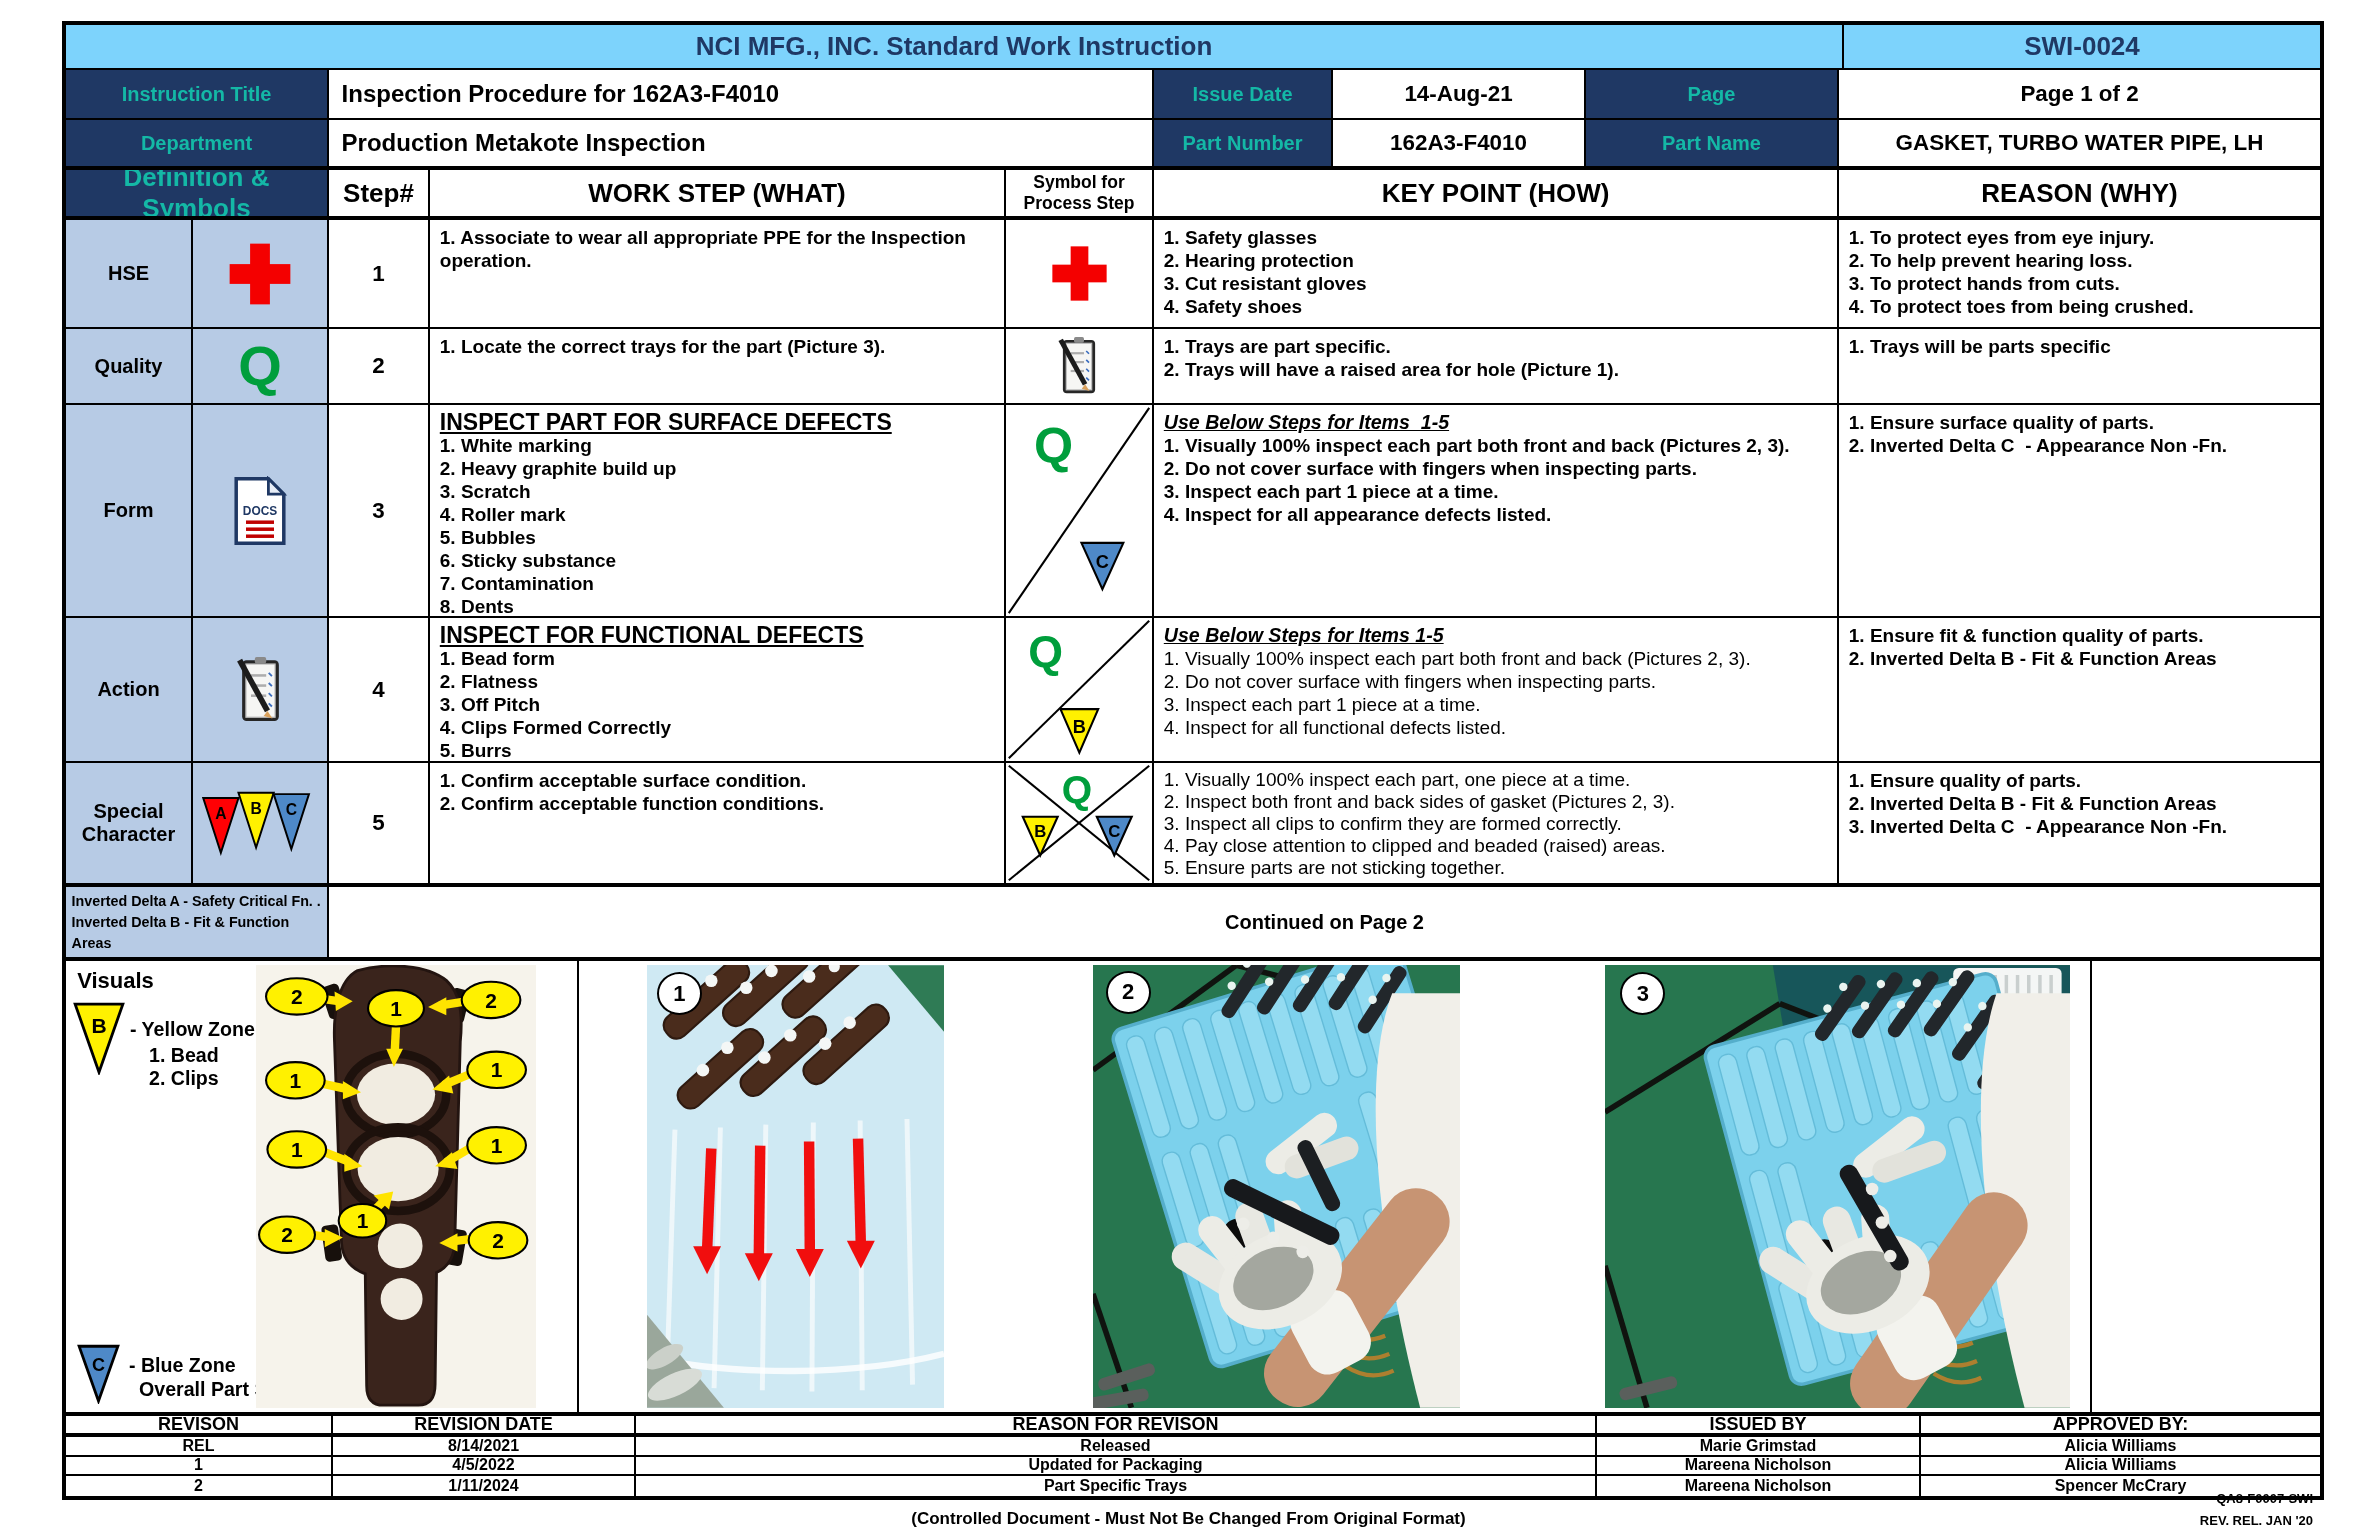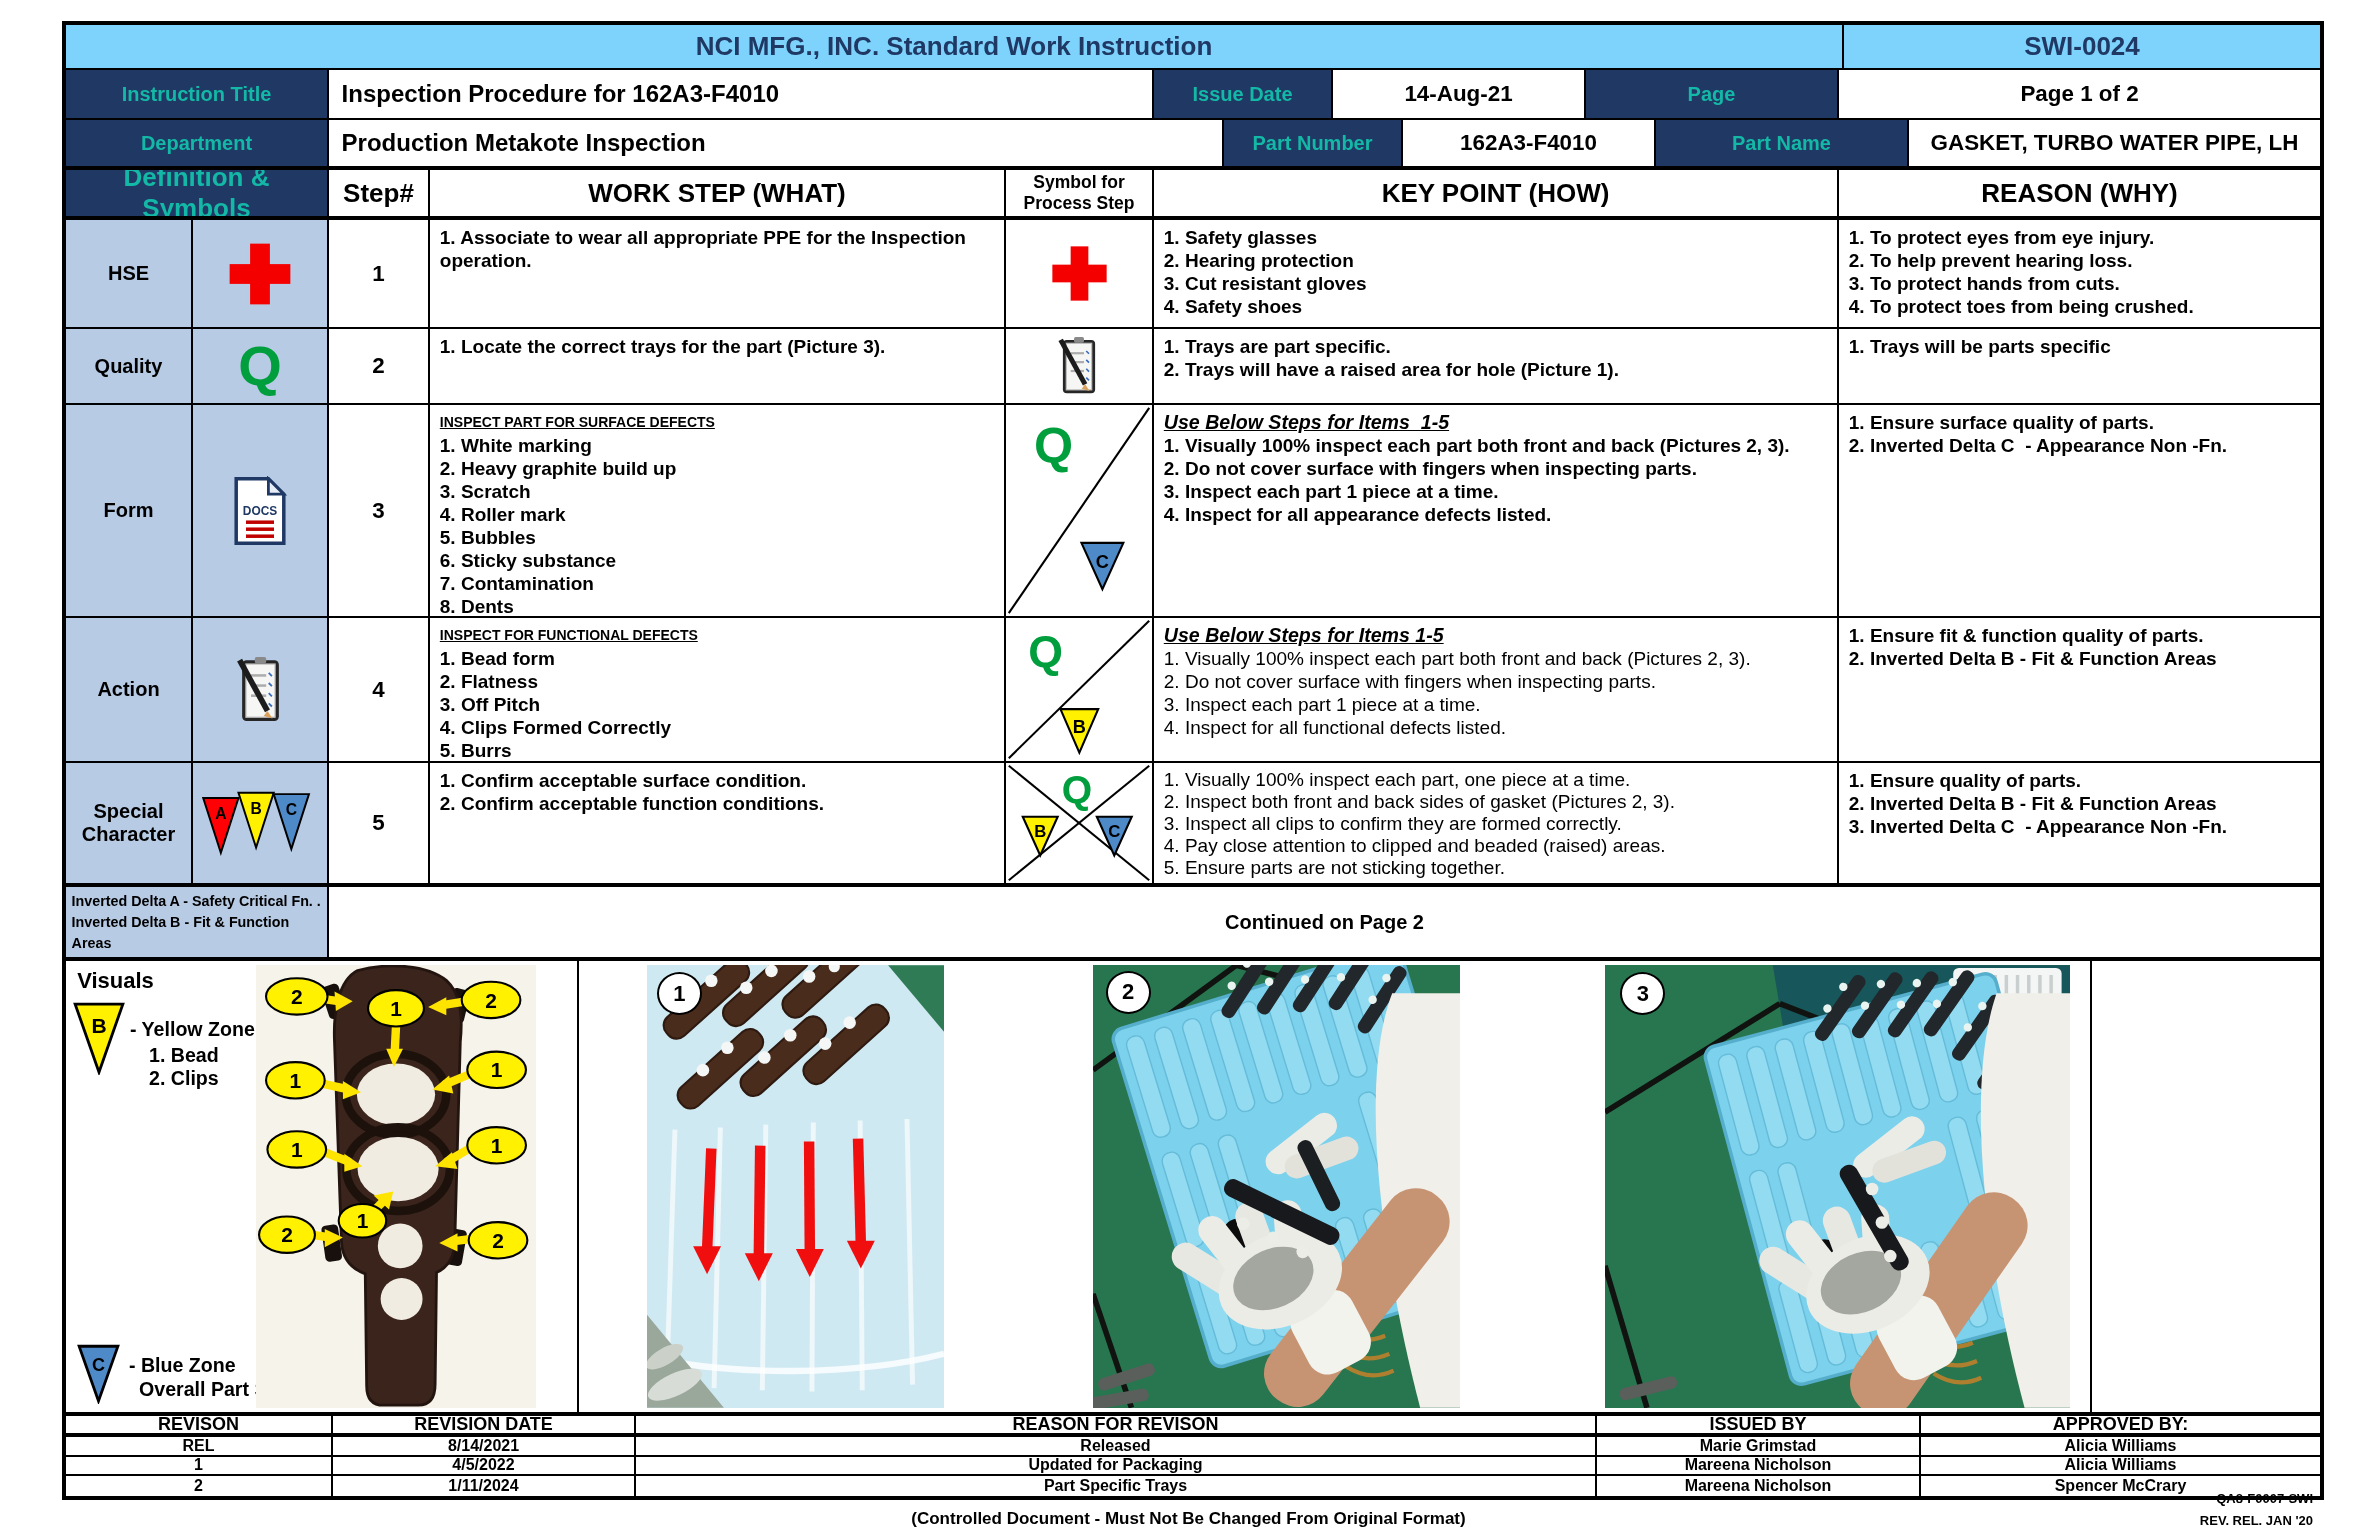--- a/index.html
+++ b/index.html
@@ -16,21 +16,21 @@
   .lblue{background:#B7CBE5;}
   .vc{display:flex;align-items:center;justify-content:center;text-align:center;}
   .title-txt{color:#1F3864;font-size:26px;}
   .lab{font-size:20px;}
   .val-l{display:flex;align-items:center;padding-left:12.6px;font-size:24px;}
   .val-c{display:flex;align-items:center;justify-content:center;font-size:22.4px;}
   .colhead{font-size:26px;}
   .stepno{font-size:22.4px;}
   .txt{padding:5.6px 8.4px 2.8px 9.8px;font-size:19px;line-height:23px;}
   .txt .line{white-space:pre-wrap;}
-  .wtitle{text-decoration:underline;font-size:14px;}
+  .wtitle{text-decoration:underline;font-size:23px;}
   .khead{font-style:italic;text-decoration:underline;font-size:19.6px;white-space:pre-wrap;}
   .norm .line{font-weight:400;}
   .catlab{font-size:20px;padding:0 5.6px;text-align:center;}
   .bigQ{font-size:56px;color:#009E3C;line-height:1;}
   .legend{padding:4.2px 5.6px;font-size:14.3px;line-height:21px;}
   .continued{font-size:20px;}
   .vis-left{position:relative;}
   .vis-title{position:absolute;left:11.2px;top:7px;font-size:22px;}
   .zone-line{position:absolute;font-size:19.6px;}
   .pdiag{position:absolute;left:190px;top:4.2px;width:280px;height:443px;background:#F6F3EB;}
@@ -63,21 +63,21 @@
     <div class="cell navy vc lab" style="width:263px">Instruction Title</div>
     <div class="cell val-l" style="width:825px">Inspection Procedure for 162A3-F4010</div>
     <div class="cell navy vc lab" style="width:179px">Issue Date</div>
     <div class="cell val-c" style="width:253px">14-Aug-21</div>
     <div class="cell navy vc lab" style="width:253px">Page</div>
     <div class="cell val-c" style="flex:1">Page 1 of 2</div>
   </div>
 
   <div class="band thick" style="height:50px">
     <div class="cell navy vc lab" style="width:263px">Department</div>
-    <div class="cell val-l" style="width:895px">Production Metakote Inspection</div>
+    <div class="cell val-l" style="width:825px">Production Metakote Inspection</div>
     <div class="cell navy vc lab" style="width:179px">Part Number</div>
     <div class="cell val-c" style="width:253px">162A3-F4010</div>
     <div class="cell navy vc lab" style="width:253px">Part Name</div>
     <div class="cell val-c" style="flex:1">GASKET, TURBO WATER PIPE, LH</div>
   </div>
 
   <div class="band thick" style="height:50px">
     <div class="cell navy vc colhead" style="width:263px">Definition &amp; Symbols</div>
     <div class="cell vc colhead" style="width:101px">Step#</div>
     <div class="cell vc colhead" style="width:576px">WORK STEP (WHAT)</div>

